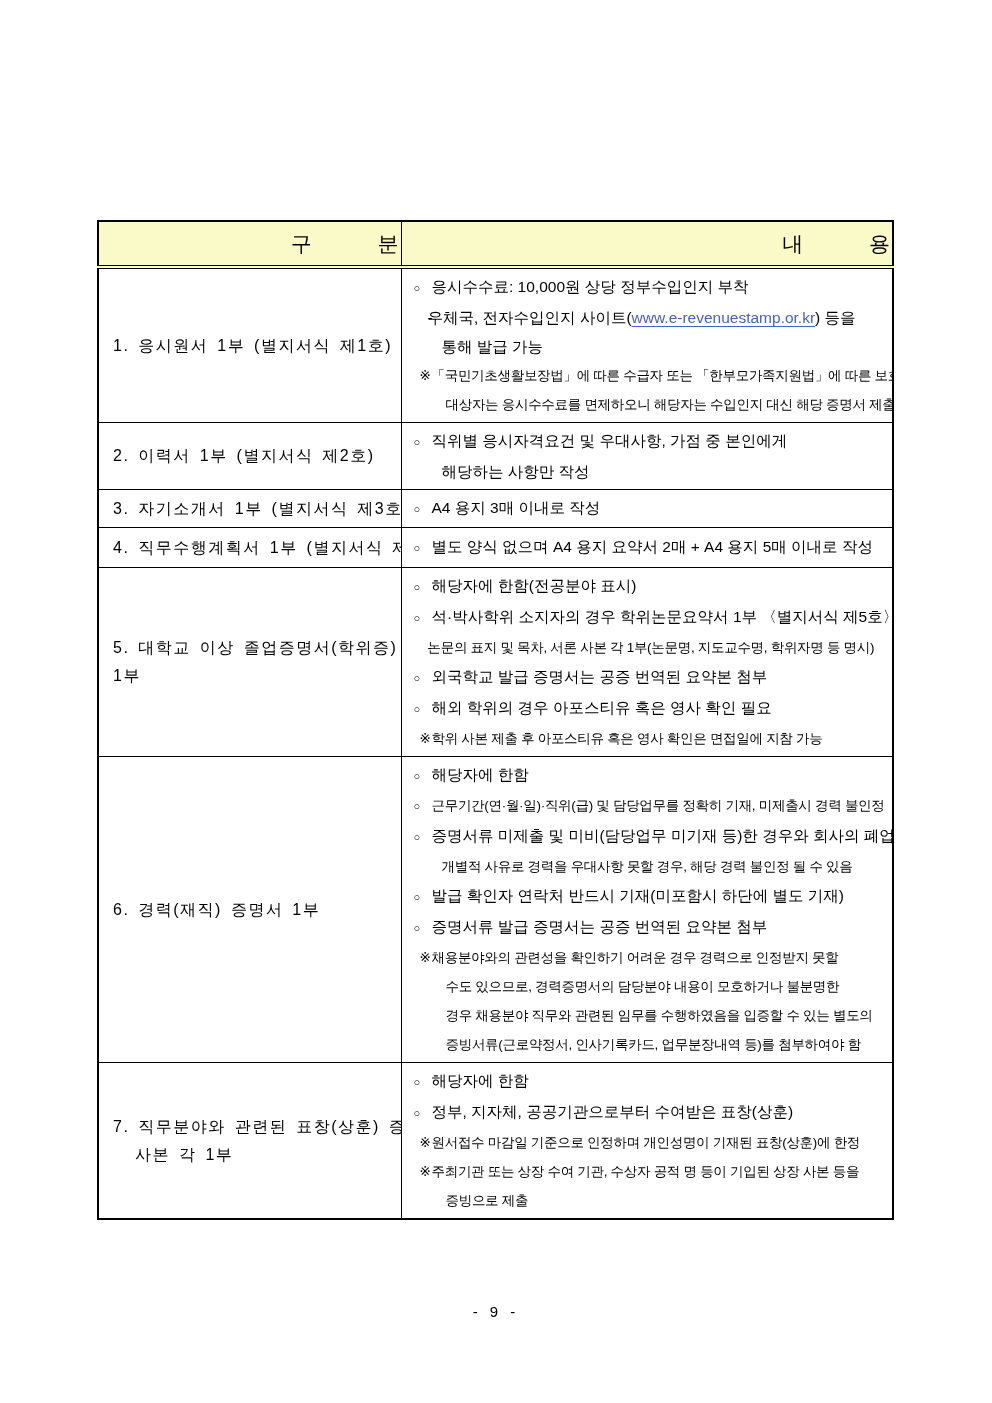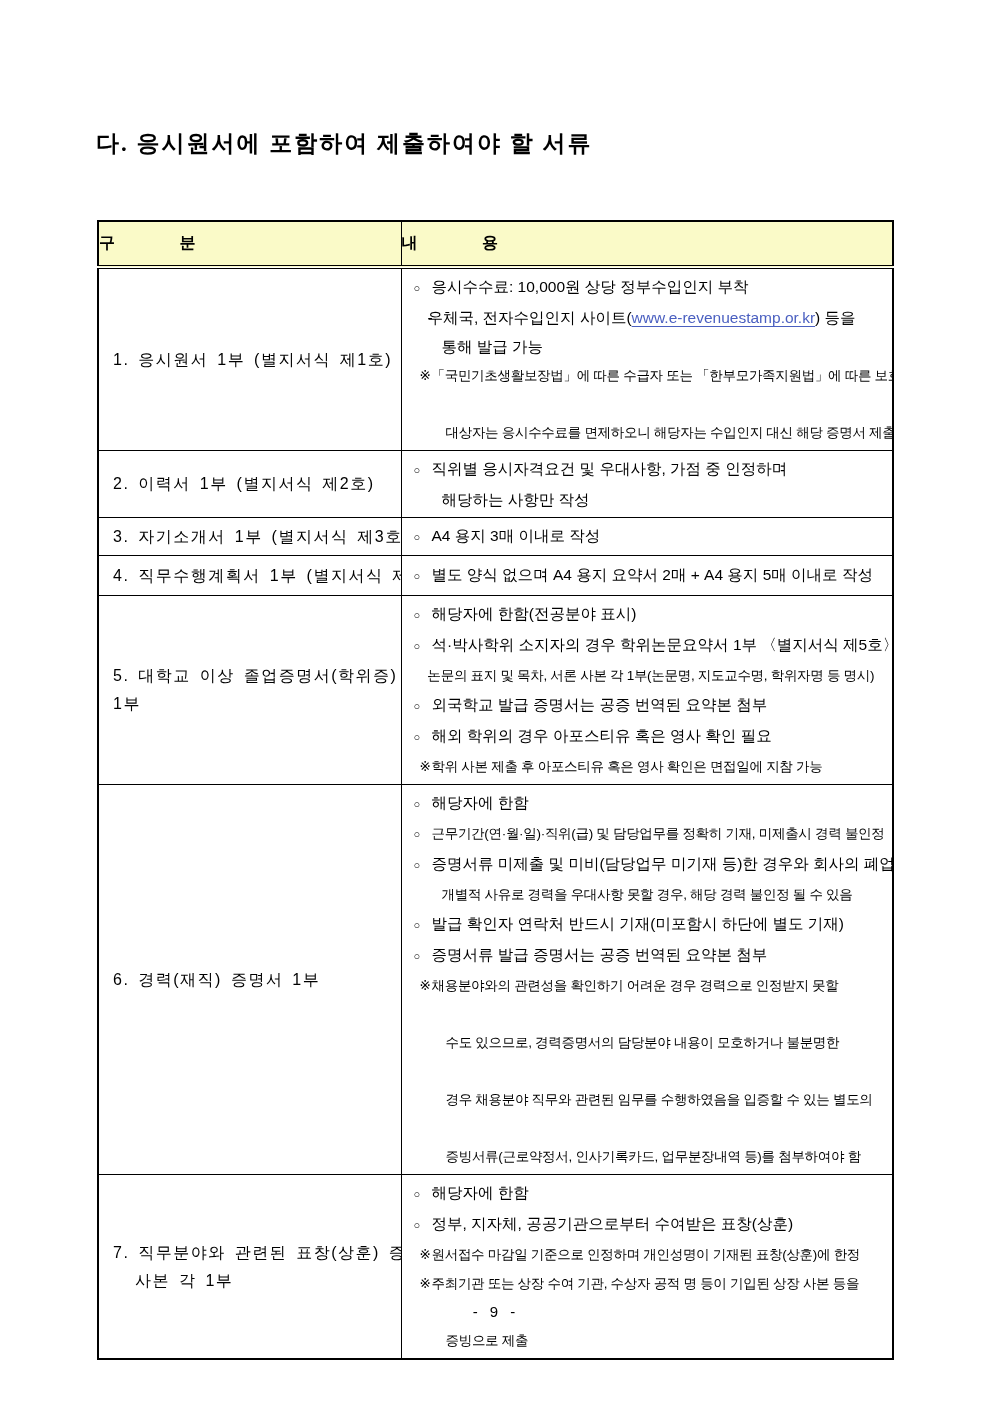--- a/index.html
+++ b/index.html
@@ -36,24 +36,24 @@
   table.doc-table, table.doc-table td, table.doc-table th {
     border:1px solid #000;
   }
   table.doc-table { border:2px solid #000; }
   col.c-gubun { width:303px; }
   col.c-content { width:492px; }
 
   tr.head-row { height:46px; }
   tr.head-row th {
     background:var(--header-bg,#FAFAC8);
-    font-size:16px; font-weight:700;
+    font-size:21px; font-weight:400;
     word-spacing:56px; letter-spacing:2px;
     border-bottom:4px double #000;
-    vertical-align:middle; text-align:left;
+    vertical-align:middle; text-align:right;
   }
   td.gubun-cell {
     vertical-align:middle;
     padding:4px 6px 4px 14px;
     font-size:16px; letter-spacing:1.5px; word-spacing:3px;
     overflow:hidden;
   }
   .label-line { line-height:28px; white-space:nowrap; }
   .label-line.indent { padding-left:22px; }
 
@@ -62,39 +62,38 @@
     padding:3px 4px 3px 6px;
     overflow:hidden;
   }
   .line { display:flex; align-items:baseline; line-height:29px; font-size:15.5px; white-space:nowrap; }
   .line.small { font-size:13.5px; letter-spacing:-0.3px; }
   .marker { flex:none; }
   .k-circle .marker { padding-left:6px; width:24px; font-size:11px; }
   .k-dash   .marker { padding-left:20px; width:18px; }
   .k-note   .marker { padding-left:12px; width:24px; }
   .k-cont   .txt    { padding-left:34px; }
-  .k-contnote .txt  { padding-left:38px;margin-top:28px; }
+  .k-contnote .txt  { padding-left:38px; }
   .txt { flex:none; }
   a.doclink { color:var(--link-blue,#4A5FC0); text-decoration:underline; text-underline-offset:3px; cursor:pointer; }
 
   .rh0 { height:147px; } .rh1 { height:57px; } .rh2 { height:38px; }
   .rh3 { height:40px; }  .rh4 { height:176px; } .rh5 { height:296px; }
   .rh6 { height:140px; }
 
   .page-number {
     position:absolute; left:0; right:0; top:1303px;
     text-align:center; font-size:15px; letter-spacing:4px;
   }
 </style>
 </head>
 <body>
 
 <div class="page" style="--header-bg: #FAFAC8; --link-blue: #4A5FC0;">
 
-  <div class="doc-title">다. 응시원서에 포함하여 제출하여야 할 서류</div>
 
 
   <table class="doc-table">
     <colgroup>
         <col class="c-gubun">
         <col class="c-content">
       </colgroup>
     <thead>
       <tr class="head-row">
         <th>구 분</th>
@@ -127,21 +126,21 @@
             </div>
           </td>
         </tr>
         <tr class="rh1">
           <td class="gubun-cell">
             <div class="label-line">2. 이력서 1부 (별지서식 제2호)</div>
           </td>
           <td class="content-cell">
             <div class="line k-circle">
               <span class="marker">○</span>
-              <span class="txt">직위별 응시자격요건 및 우대사항, 가점 중 인정하며</span>
+              <span class="txt">직위별 응시자격요건 및 우대사항, 가점 중 본인에게</span>
             </div>
             <div class="line k-cont">
               <span class="txt">해당하는 사항만 작성</span>
             </div>
           </td>
         </tr>
         <tr class="rh2">
           <td class="gubun-cell">
             <div class="label-line">3. 자기소개서 1부 (별지서식 제3호)</div>
           </td>

